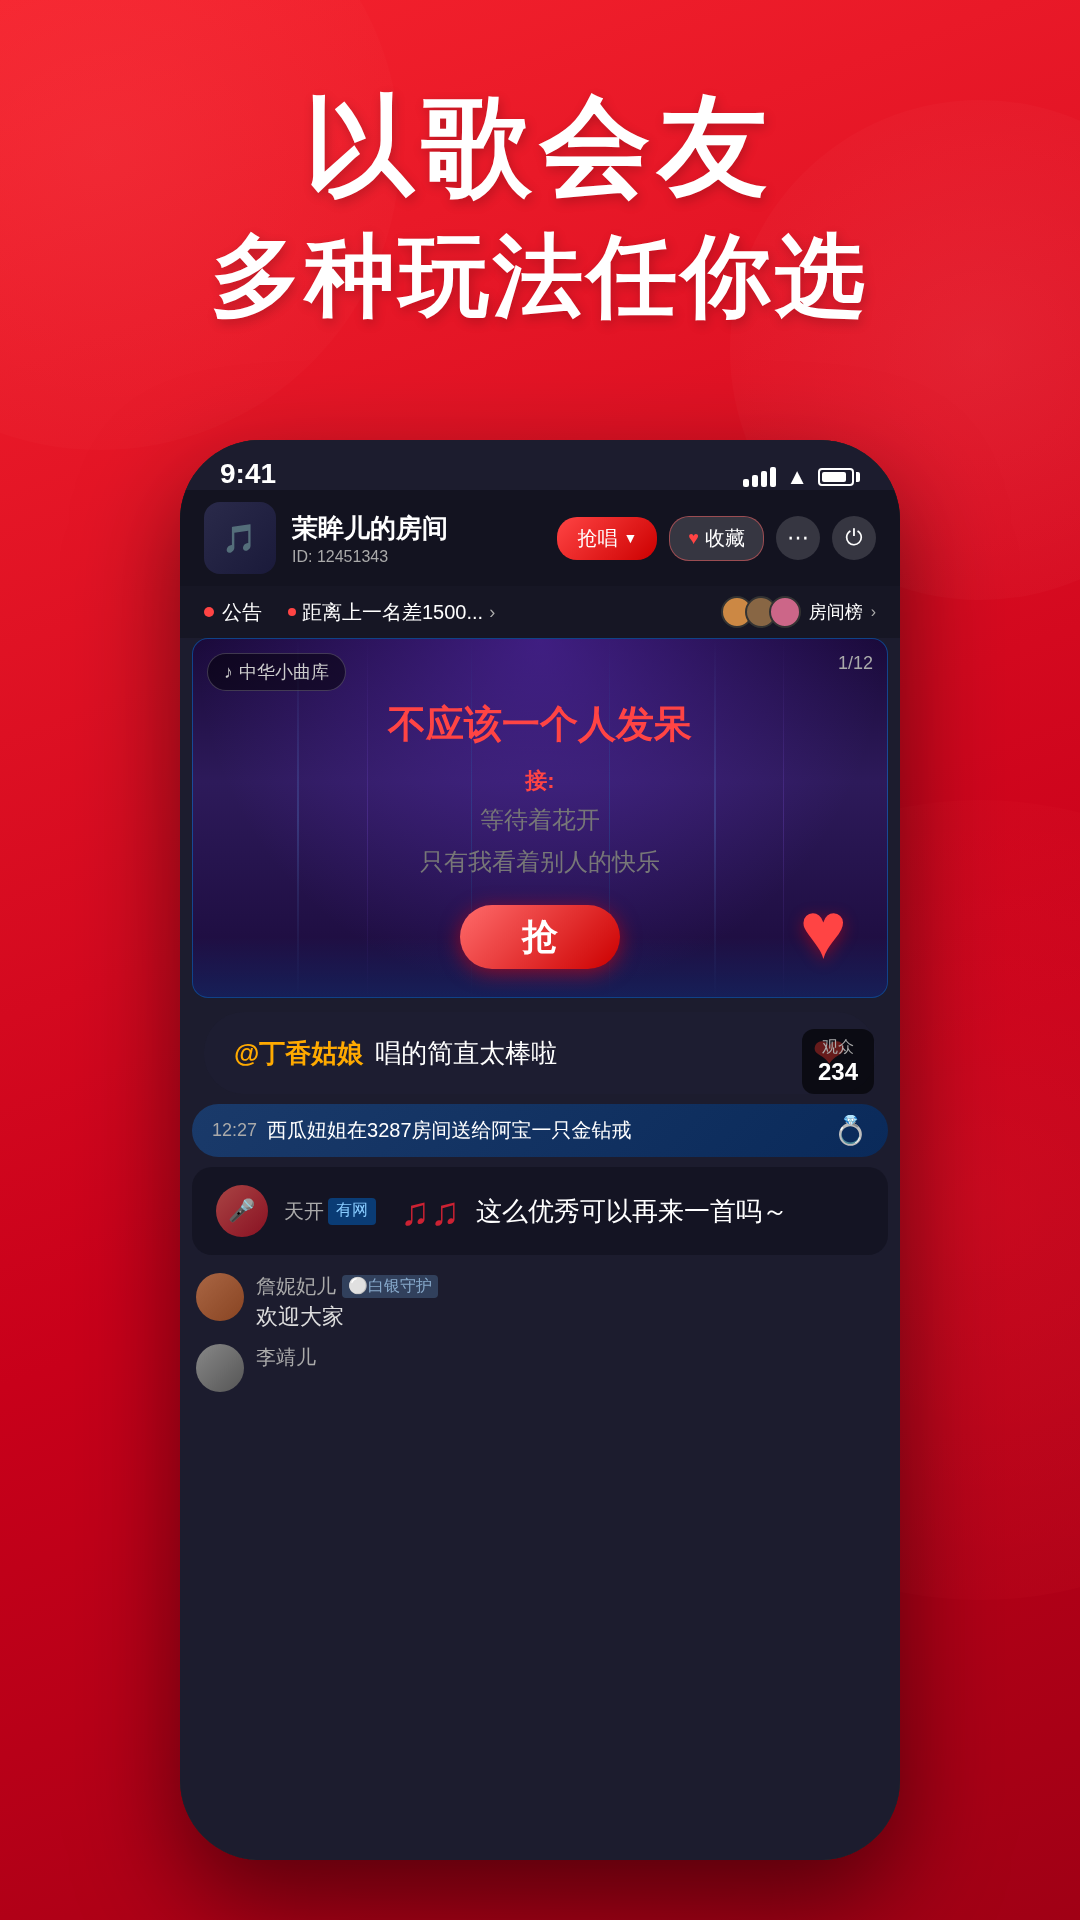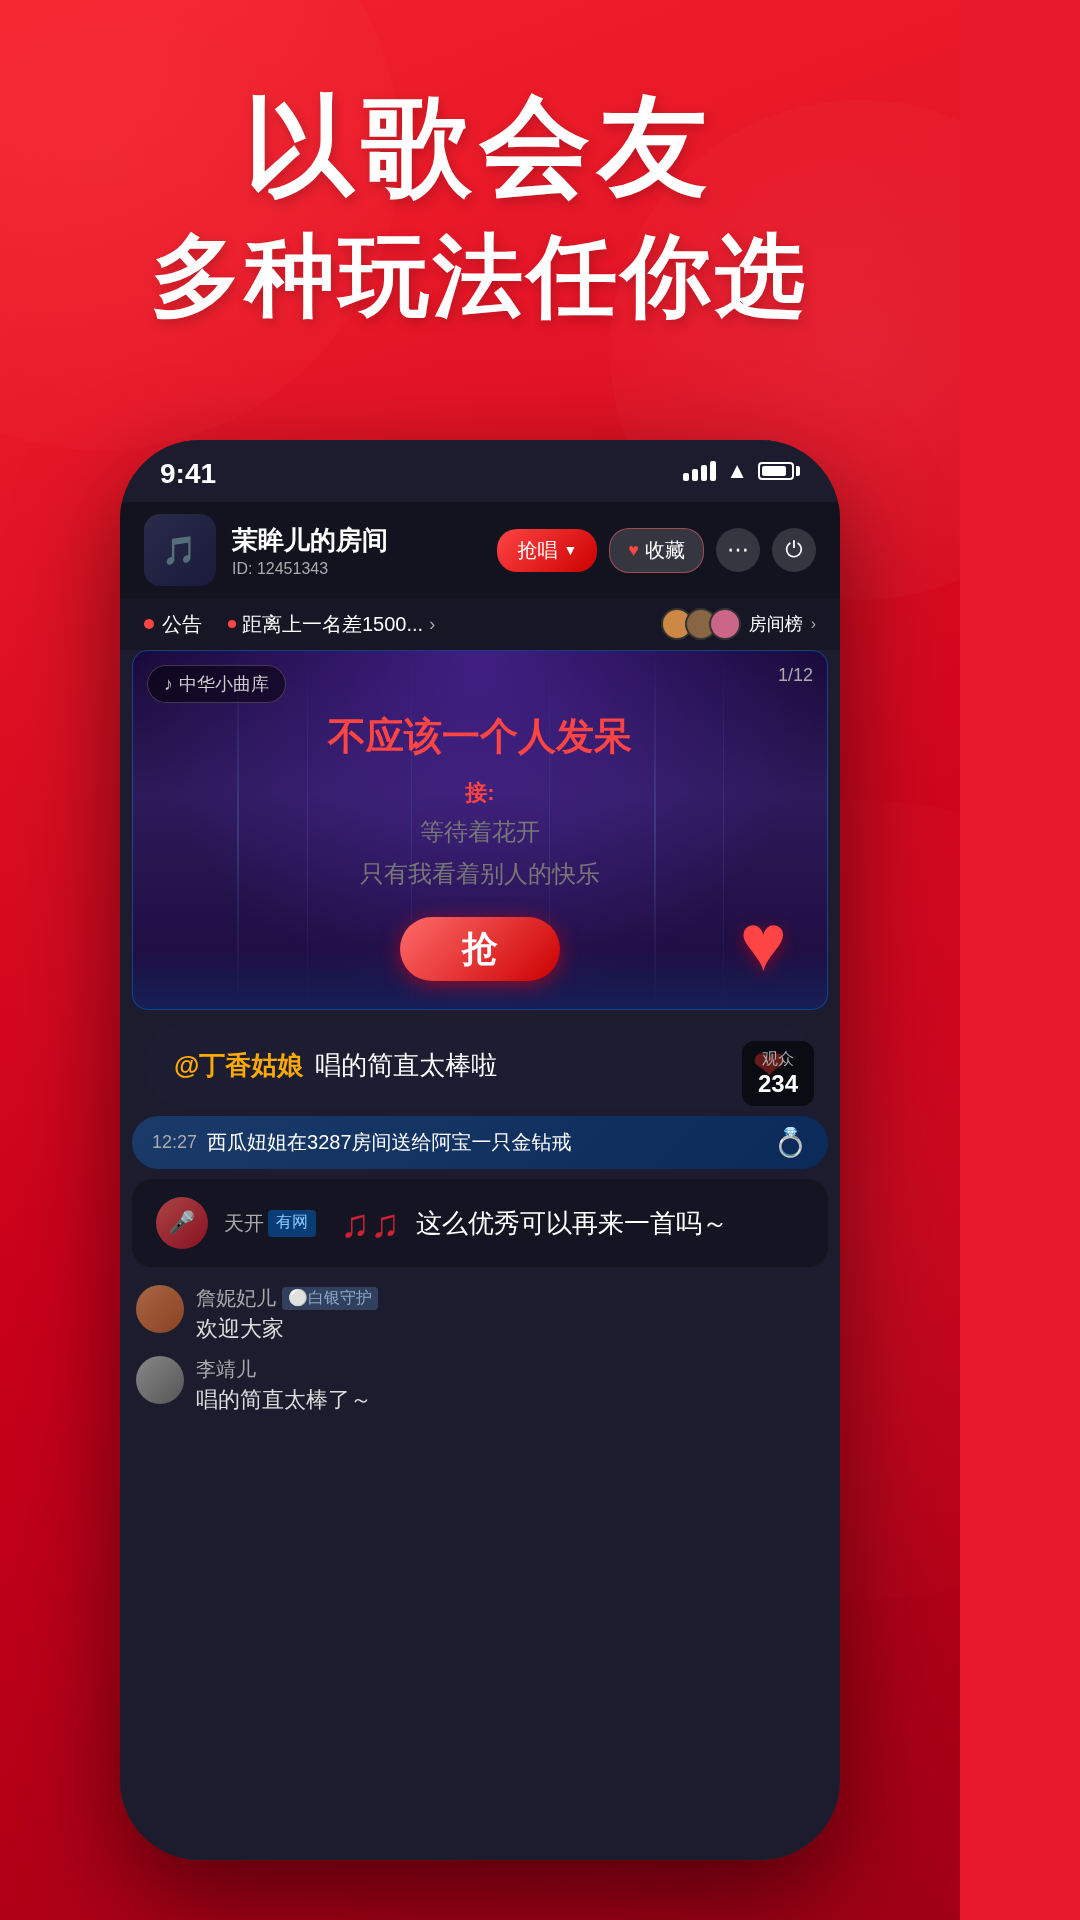--- a/index.html
+++ b/index.html
@@ -6,21 +6,21 @@
     * { margin: 0; padding: 0; box-sizing: border-box; }
     body {
       width: 1080px;
       height: 1920px;
       overflow: hidden;
       background: #e8192c;
       font-family: -apple-system, 'PingFang SC', 'Helvetica Neue', sans-serif;
     }
 
     .bg-container {
-      width: 960px;
+      width: 1080px;
       height: 1920px;
       position: relative;
       background: linear-gradient(160deg, #f5222d 0%, #c8001a 60%, #a00015 100%);
       overflow: hidden;
       text-decoration: underline;
     }
 
     
     .bg-deco {
       position: absolute;
@@ -95,22 +95,22 @@
       top: 0; left: 0; right: 0; bottom: 0;
       background: #1c1c2e;
       border-radius: 76px;
       overflow: hidden;
     }
 
     
     .status-bar {
       display: flex;
       justify-content: space-between;
-      align-items: flex-start;
-      padding: 18px 40px 12px;
+      align-items: flex-end;
+      padding: 18px 40px 0;
       background: transparent;
     }
     .status-time {
       font-size: 28px;
       font-weight: 600;
       color: #fff;
     }
     .status-icons {
       display: flex;
       align-items: center;
@@ -715,21 +715,20 @@
               </div>
               <div class="chat-message">欢迎大家</div>
             </div>
           </div>
           <div class="chat-item">
             <div class="chat-avatar" style="background:linear-gradient(135deg, #888, #555);"></div>
             <div class="chat-content">
               <div class="chat-username">
                 <span>李靖儿</span>
               </div>
-              <div class="chat-message">唱的简直太棒了～</div>
             </div>
           </div>
         </div>
 
       </div>
     </div>
   </div>
 
 </div>
 

